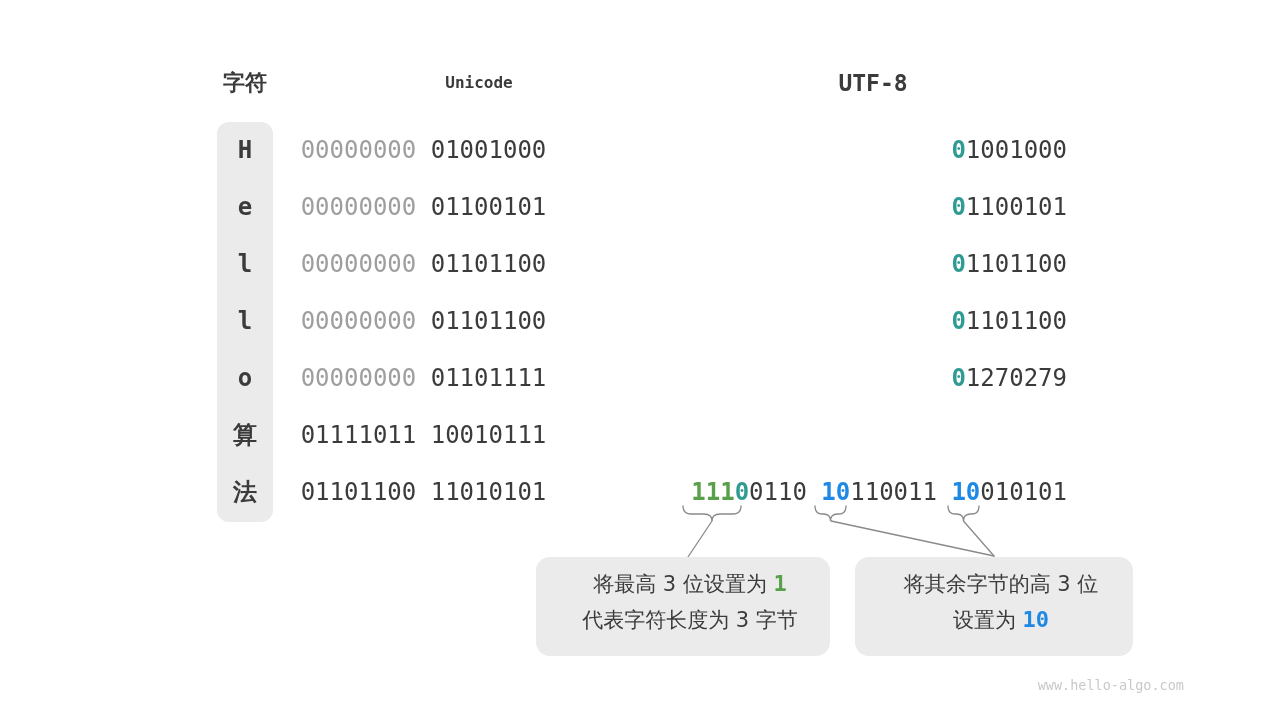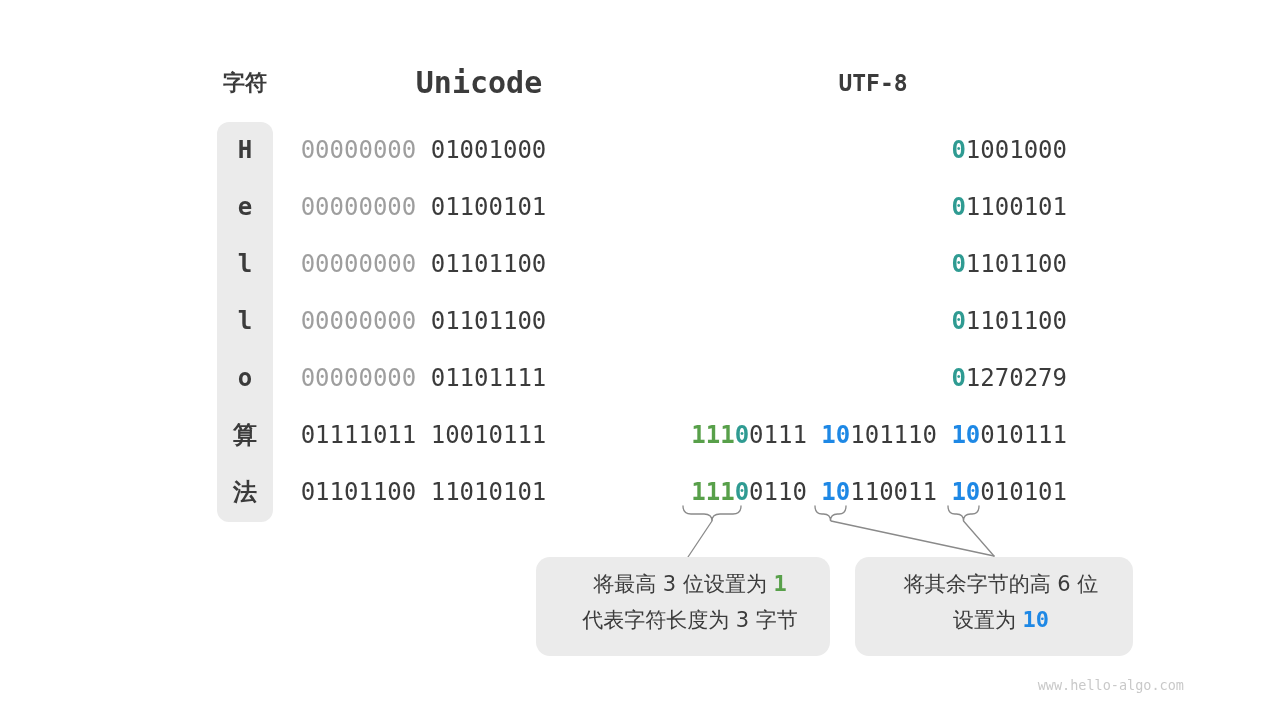--- a/index.html
+++ b/index.html
@@ -3,21 +3,21 @@
 <meta charset="utf-8">
 <style>
   html,body{margin:0;padding:0;background:#ffffff;}
   #stage{position:relative;width:1232px;height:720px;background:#ffffff;overflow:hidden;
          font-family:"DejaVu Sans","Liberation Sans",sans-serif;}
 
   
   .col-header{position:absolute;top:66px;height:34px;line-height:34px;text-align:center;
               font-weight:700;color:#3b3b3b;}
   #hdr-char{left:187px;width:116px;font-size:22px;}
-  #hdr-unicode{left:379px;width:200px;font-size:30px;font-family:"DejaVu Sans Mono","Liberation Mono",monospace;}
+  #hdr-unicode{left:379px;width:200px;font-size:16px;font-family:"DejaVu Sans Mono","Liberation Mono",monospace;}
   #hdr-utf8{left:773px;width:200px;font-size:23px;font-family:"DejaVu Sans Mono","Liberation Mono",monospace;}
 
   
   #char-panel{position:absolute;left:217px;top:122px;width:56px;height:400px;
               background:var(--panel,#ebebeb);border-radius:12px;}
 
   
   .row{position:absolute;left:0;width:1280px;height:57px;line-height:57px;}
   .cell{position:absolute;top:0;height:57px;white-space:pre;}
   .cell-char{left:217px;width:56px;text-align:center;font-size:24px;font-weight:700;color:#3b3b3b;
@@ -84,21 +84,20 @@
         <div class="cell cell-utf8"><span class="c-teal">0</span><span class="c-dark">1101100</span></div>
       </div>
       <div class="row" style="top: 350px;">
         <div class="cell cell-char">o</div>
         <div class="cell cell-unicode"><span class="c-gray">00000000</span> <span class="c-dark">01101111</span></div>
         <div class="cell cell-utf8"><span class="c-teal">0</span><span class="c-dark">1270279</span></div>
       </div>
       <div class="row" style="top: 407px;">
         <div class="cell cell-char">算</div>
         <div class="cell cell-unicode"><span class="c-dark">01111011</span> <span class="c-dark">10010111</span></div>
-        <div class="cell cell-utf8"><span class="c-green">111</span><span class="c-teal">0</span><span class="c-dark">0111</span> <span class="c-blue">10</span><span class="c-dark">101110</span> <span class="c-blue">10</span><span class="c-dark">010111</span></div>
       </div>
       <div class="row" style="top: 464px;">
         <div class="cell cell-char">法</div>
         <div class="cell cell-unicode"><span class="c-dark">01101100</span> <span class="c-dark">11010101</span></div>
         <div class="cell cell-utf8"><span class="c-green">111</span><span class="c-teal">0</span><span class="c-dark">0110</span> <span class="c-blue">10</span><span class="c-dark">110011</span> <span class="c-blue">10</span><span class="c-dark">010101</span></div>
       </div>
     </div>
 
   <svg id="overlay" viewBox="0 0 1280 720" xmlns="http://www.w3.org/2000/svg">
     <path d="M683 506 Q683 514 691 514 L704 514 Q712 514 712 521 Q712 514 720 514 L733 514 Q741 514 741 506"></path>
@@ -108,18 +107,18 @@
     <line x1="831" y1="521" x2="994" y2="556"></line>
     <line x1="963.5" y1="521" x2="994" y2="556"></line>
   </svg>
 
   <div class="callout" id="callout-1">
     <div class="line"><span>将最高 3 位设置为 </span><span class="hl hl-green">1</span></div>
     <div class="line">代表字符长度为 3 字节</div>
   </div>
 
   <div class="callout" id="callout-2">
-    <div class="line">将其余字节的高 6 位</div>
+    <div class="line">将其余字节的高 3 位</div>
     <div class="line"><span>设置为 </span><span class="hl hl-blue">10</span></div>
   </div>
 
   <div id="watermark">www.hello-algo.com</div>
 </div>
 
 </body></html>

